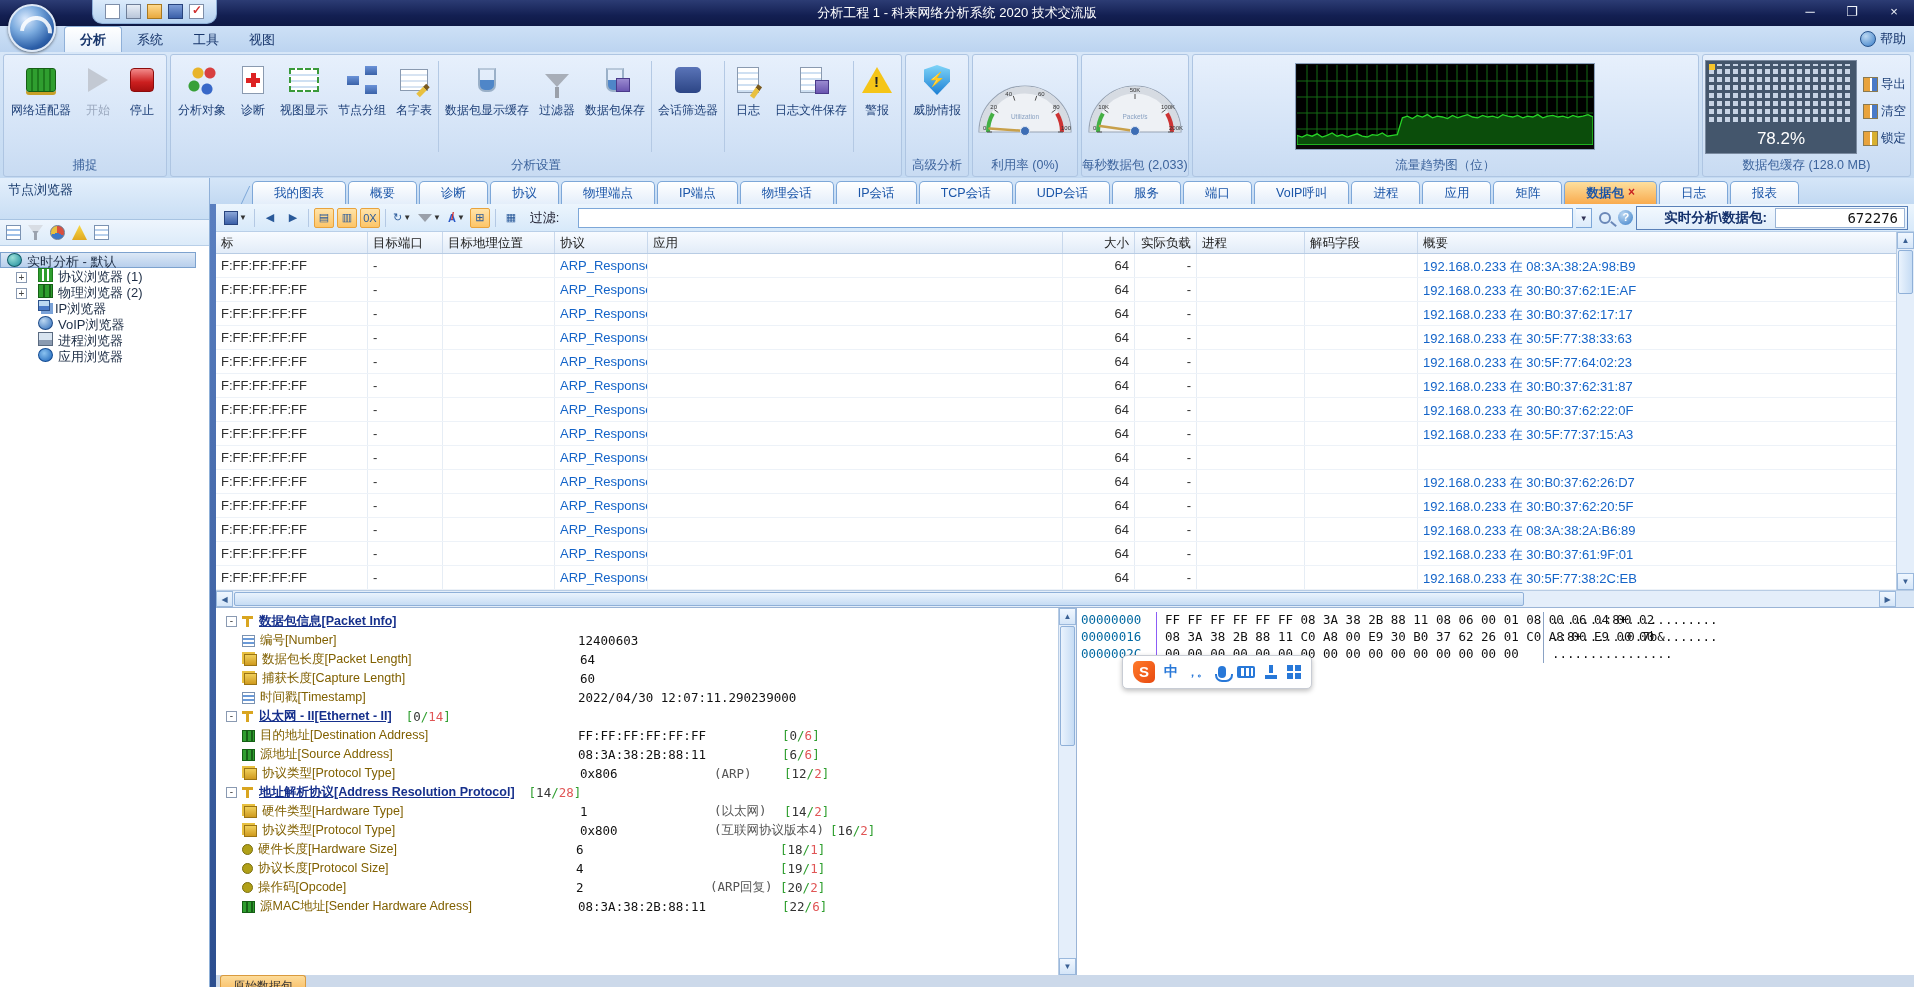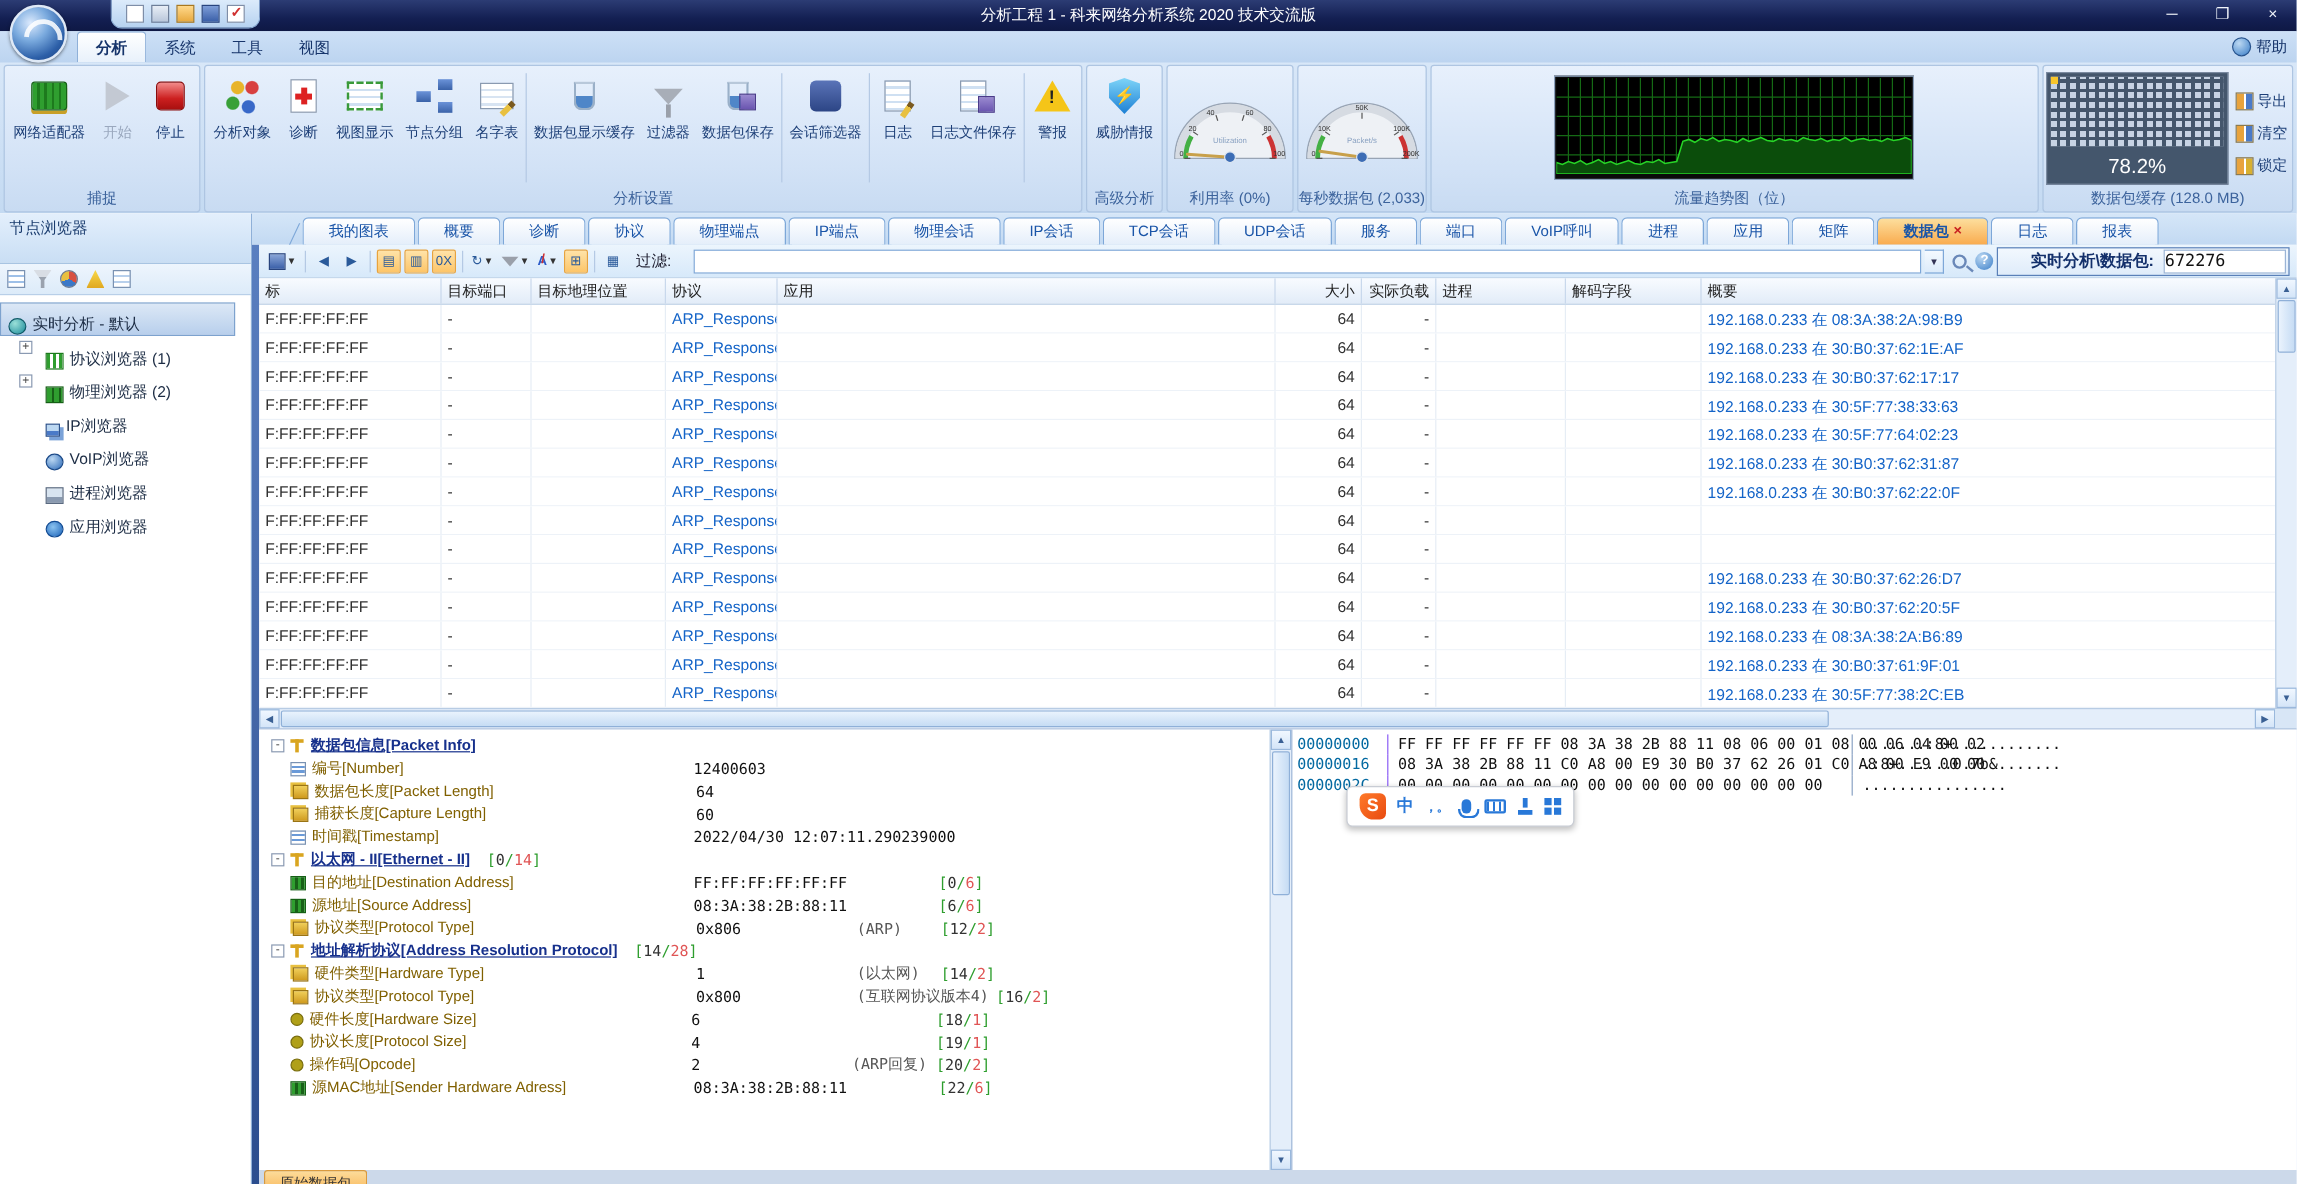--- a/index.html
+++ b/index.html
@@ -93,21 +93,21 @@
   .leftpanel { width:210px; border-right:1px solid #8fb0d8; background:#fff; display:flex; flex-direction:column; }
   .lp-header { height:42px; line-height:24px; padding-left:8px; background:linear-gradient(180deg,#e3effc,#c9def4); color:#1a3c6e; font-size:13px; border-bottom:1px solid #a8c4e2; }
   .lp-toolbar { height:26px; display:flex; align-items:center; gap:7px; padding-left:6px; background:linear-gradient(180deg,#eef5fd,#dcebf9); border-bottom:1px solid #b8cfe8; }
   .lpt { width:15px; height:15px; display:inline-block; border:1px solid #7a92b2; }
   .lpt-table { background:repeating-linear-gradient(180deg,#fff 0 3px,#9ec0e8 3px 5px); }
   .lpt-filter { background:linear-gradient(180deg,#d8dde4 40%, #9aa2ae 40%); clip-path:polygon(0 0,100% 0,60% 55%,60% 100%,40% 100%,40% 55%); border:none; }
   .lpt-chart { border-radius:50%; background:conic-gradient(#d85040 0 120deg,#3a78c8 120deg 250deg,#e8c040 250deg); border:1px solid #6a7a92; }
   .lpt-alarm { background:linear-gradient(180deg,#f8d848,#e0a820); clip-path:polygon(50% 0,100% 100%,0 100%); border:none; }
   .lpt-report { background:repeating-linear-gradient(180deg,#fff 0 3px,#b8d0ec 3px 5px); }
   .lp-tree { flex:1; padding-top:6px; font-size:13px; color:#1c2c44; }
-  .titem { height:28px; display:flex; align-items:flex-end; gap:5px; padding-left:6px; position:relative; white-space:nowrap; }
+  .titem { height:16px; display:flex; align-items:flex-start; gap:5px; padding-left:6px; position:relative; white-space:nowrap; }
   .titem.child { padding-left:38px; }
   .texp { position:absolute; left:16px; top:4px; width:11px; height:11px; border:1px solid #8a9ab2; background:#fff; font-size:10px; line-height:9px; text-align:center; color:#444; }
   .titem.sel { background:linear-gradient(180deg,#dce8f6,#b8cfec); border:1px solid #7da2ce; width:196px; }
   .ticon { width:15px; height:14px; display:inline-block; flex:none; }
   .ti-live { border-radius:50%; background:radial-gradient(circle at 35% 30%,#9ae0d8,#1a8a9a); border:1px solid #0e5a66; }
   .ti-protocol { background:repeating-linear-gradient(90deg,#2f9e2f 0 3px,#fff 3px 5px); border:1px solid #1d7a1d; }
   .ti-physical { background:repeating-linear-gradient(90deg,#2f9e2f 0 4px,#186018 4px 6px); border:1px solid #156015; }
   .ti-ip { background:linear-gradient(180deg,#bcd8f2 55%,#4a7ac8 55%); border:1px solid #2c528c; box-shadow:3px 3px 0 #7aa2d8; width:12px; height:11px; }
   .ti-voip { border-radius:50%; background:radial-gradient(circle at 35% 30%,#bcd8f2,#2c6ab8); border:1px solid #1c4a88; }
   .ti-process { background:linear-gradient(180deg,#d8e4f0 60%,#8a9ab0 60%); border:1px solid #5a6a80; }
@@ -132,21 +132,21 @@
   .slashA { position:relative; color:#2a5ac8; font-weight:bold; }
   .slashA::after { content:"/"; position:absolute; left:3px; top:-2px; color:#d03030; font-weight:bold; }
   .flabel { color:#223; font-size:13px; margin:0 16px 0 6px; white-space:nowrap; }
   .finput { flex:1; height:20px; background:#fff; border:1px solid #7da7d8; font-size:12px; padding:0 4px; min-width:120px; }
   .fdrop { width:16px; height:20px; background:linear-gradient(180deg,#f4f9ff,#dcebfa); border:1px solid #7da7d8; border-left:none; text-align:center; font-size:8px; line-height:20px; color:#335; }
   .mag { width:12px; height:12px; border:2px solid #6a88b8; border-radius:50%; position:relative; margin:0 4px; }
   .mag::after { content:""; position:absolute; left:9px; top:9px; width:7px; height:2px; background:#6a88b8; transform:rotate(40deg); }
   .qmark { width:15px; height:15px; border-radius:50%; background:radial-gradient(circle at 35% 30%,#bcd8f2,#3a7ec8); color:#fff; font-size:11px; text-align:center; line-height:15px; font-weight:bold; }
   .counter { margin-left:auto; display:flex; align-items:center; border:1px solid #5a80b8; background:linear-gradient(180deg,#f2f8fe,#dfecfa); padding:1px 2px 1px 27px; gap:8px; }
   .counter .clabel { font-weight:bold; color:#13306b; font-size:13.5px; white-space:nowrap; }
-  .counter .cval { width:102px; height:20px; background:#fff; border:1px solid #9ab4d6; font-family:"DejaVu Sans Mono",monospace; font-size:14px; line-height:19px; padding-right:6px; color:#111; }
+  .counter .cval { width:130px; height:20px; background:#fff; border:1px solid #9ab4d6; font-family:"DejaVu Sans Mono",monospace; font-size:14px; text-align:right; line-height:19px; padding-right:6px; color:#111; }
 
   
   .tablewrap { display:flex; min-height:0; }
   .ptable { width:1680px; display:flex; flex-direction:column; }
   .thead { height:22px; display:flex; background:linear-gradient(180deg,#f8fbff,#e2ecf8); border-bottom:1px solid #b8cce4; }
   .th { font-size:12.5px; color:#222; padding:3px 5px 0; border-right:1px solid #c8d8ec; white-space:nowrap; overflow:hidden; }
   .tbody { flex:1; overflow:hidden; }
   .prow { height:24px; display:flex; border-bottom:1px solid #edf2f8; background:#fff; }
   .cell { padding:4px 5px 0; font-size:13px; color:#303030; border-right:1px solid #e6edf5; white-space:nowrap; overflow:hidden; }
   .c0 { width:152px; } .c1 { width:75px; } .c2 { width:112px; } .c3 { width:93px; }
@@ -836,20 +836,21 @@
                 <div class="prow">
                   <span class="cell c0">F:FF:FF:FF:FF</span>
                   <span class="cell c1">-</span>
                   <span class="cell c2"></span>
                   <span class="cell c3 link">ARP_Response</span>
                   <span class="cell c4"></span>
                   <span class="cell c5 num">64</span>
                   <span class="cell c6 num">-</span>
                   <span class="cell c7"></span>
                   <span class="cell c8"></span>
+                  <span class="cell c9 link">192.168.0.233 在 30:5F:77:37:15:A3</span>
                 </div>
 
                 <div class="prow">
                   <span class="cell c0">F:FF:FF:FF:FF</span>
                   <span class="cell c1">-</span>
                   <span class="cell c2"></span>
                   <span class="cell c3 link">ARP_Response</span>
                   <span class="cell c4"></span>
                   <span class="cell c5 num">64</span>
                   <span class="cell c6 num">-</span>

